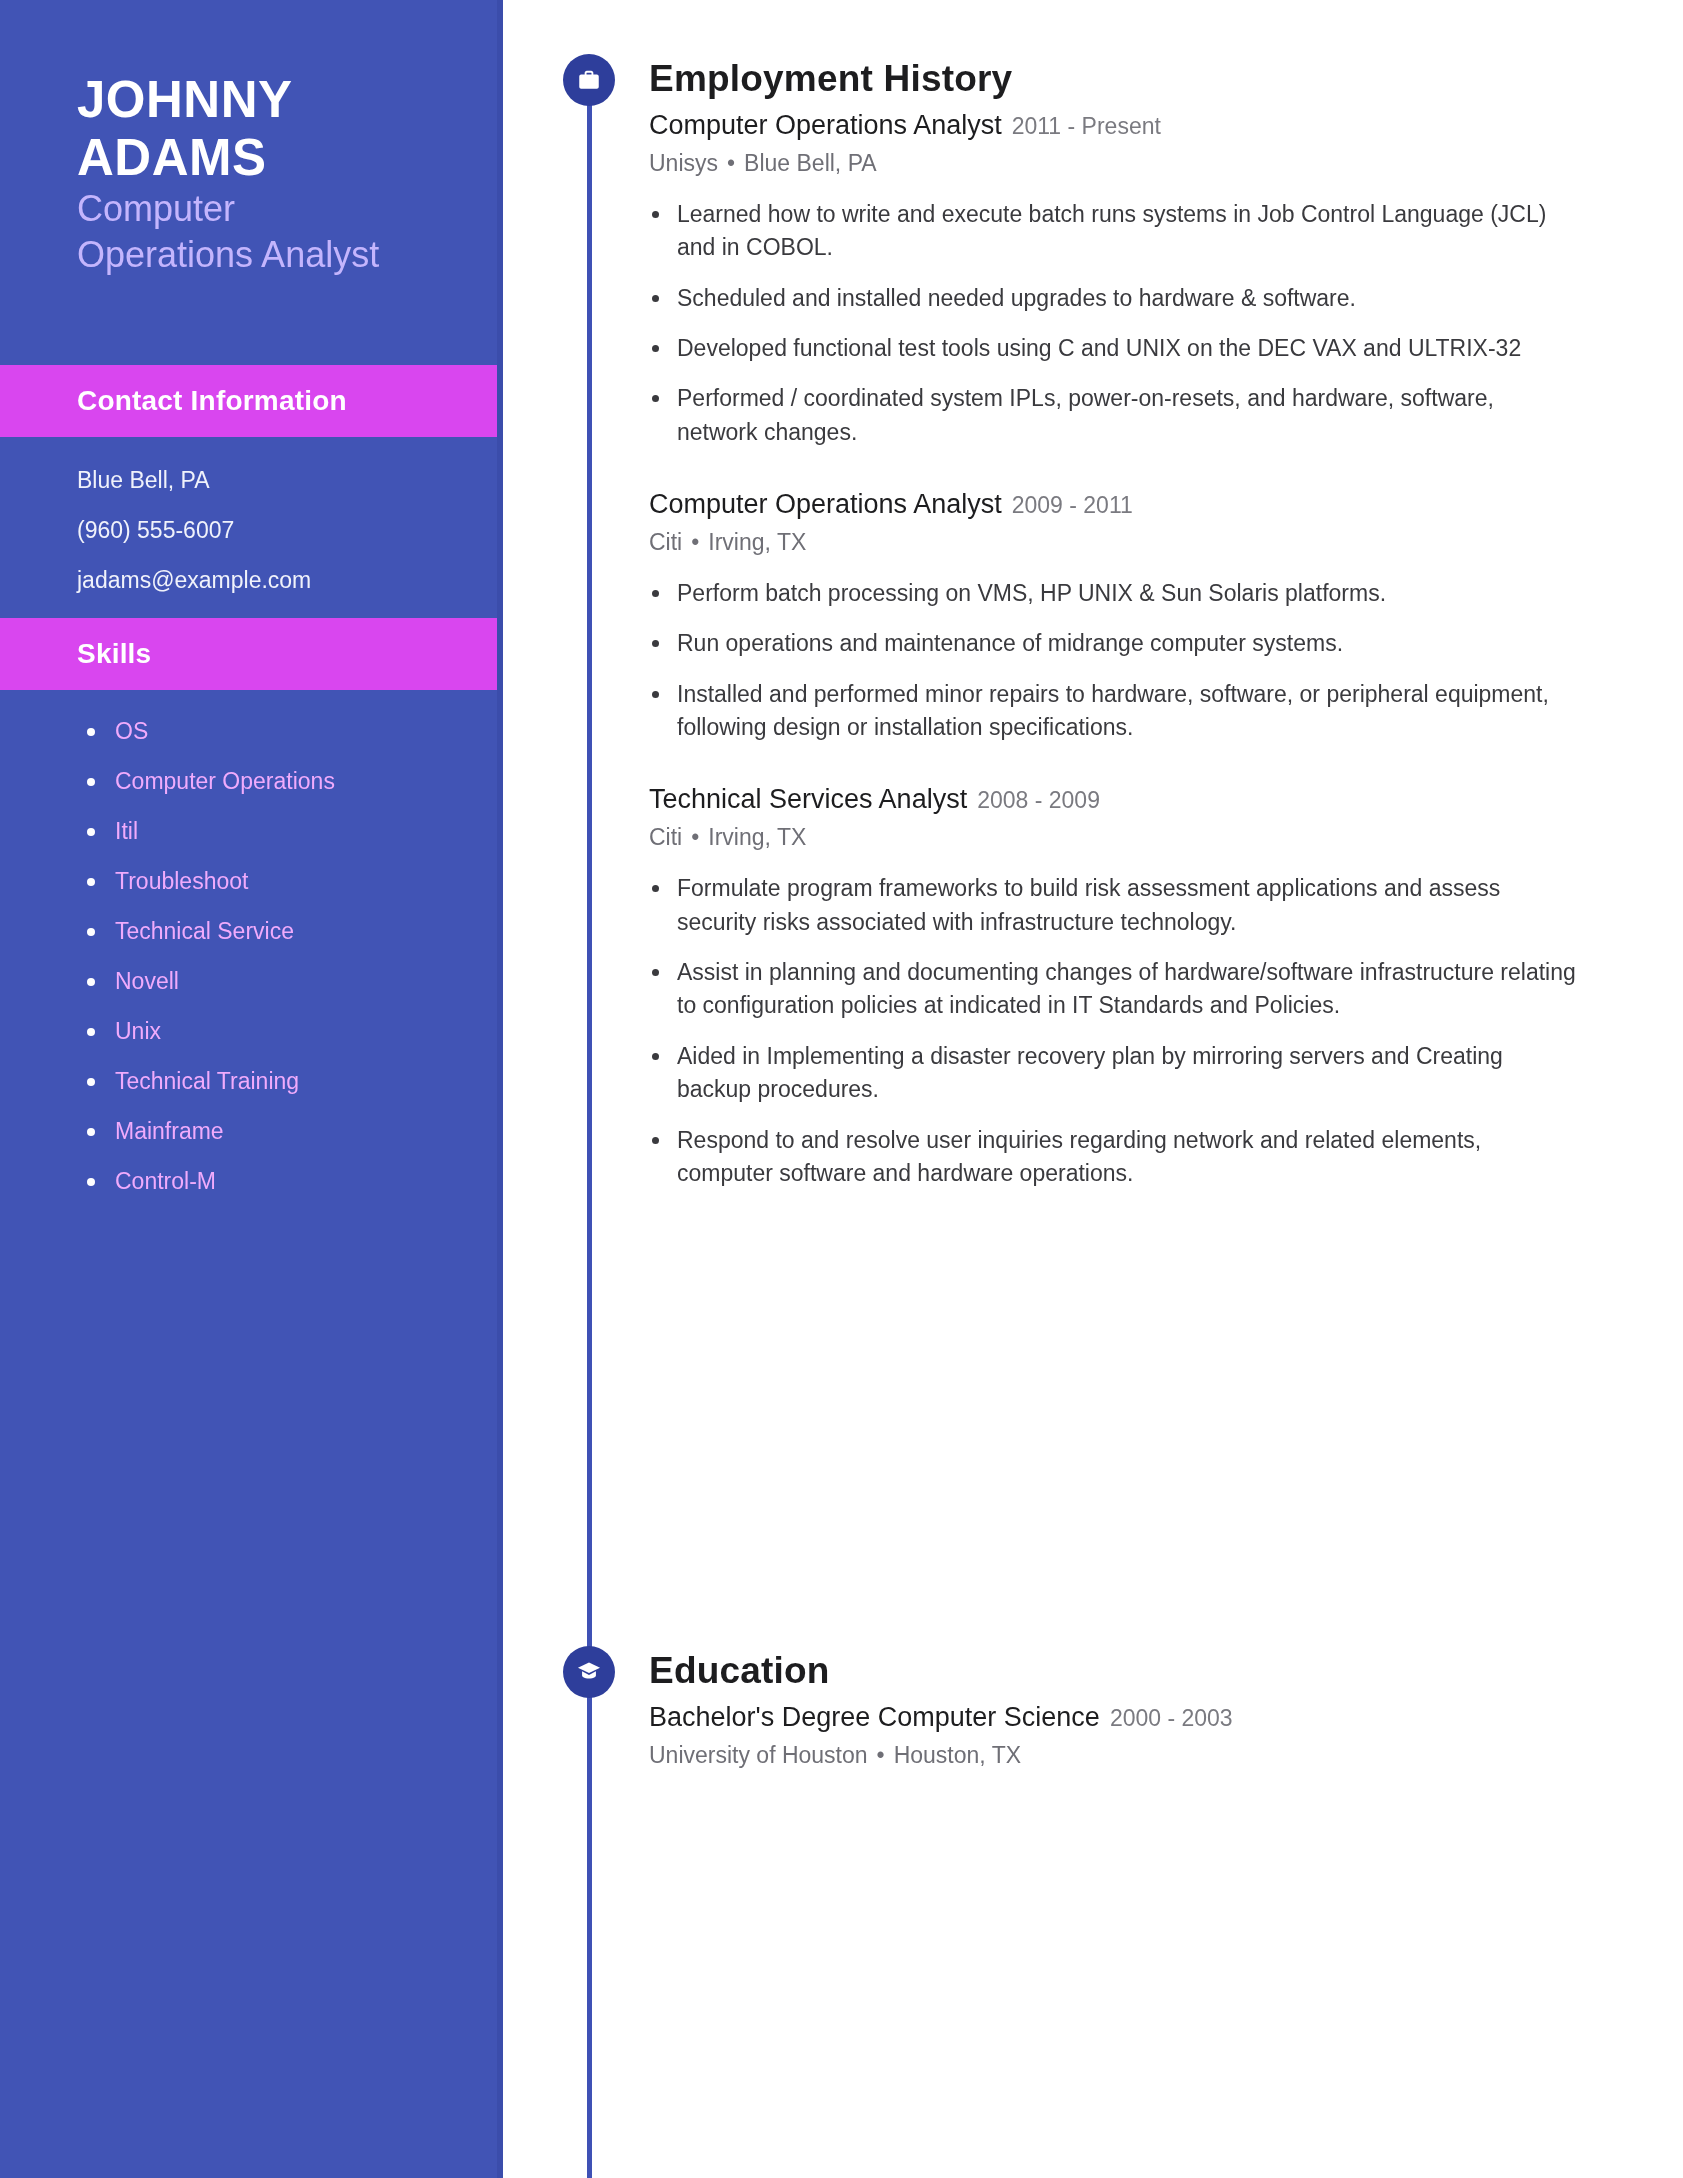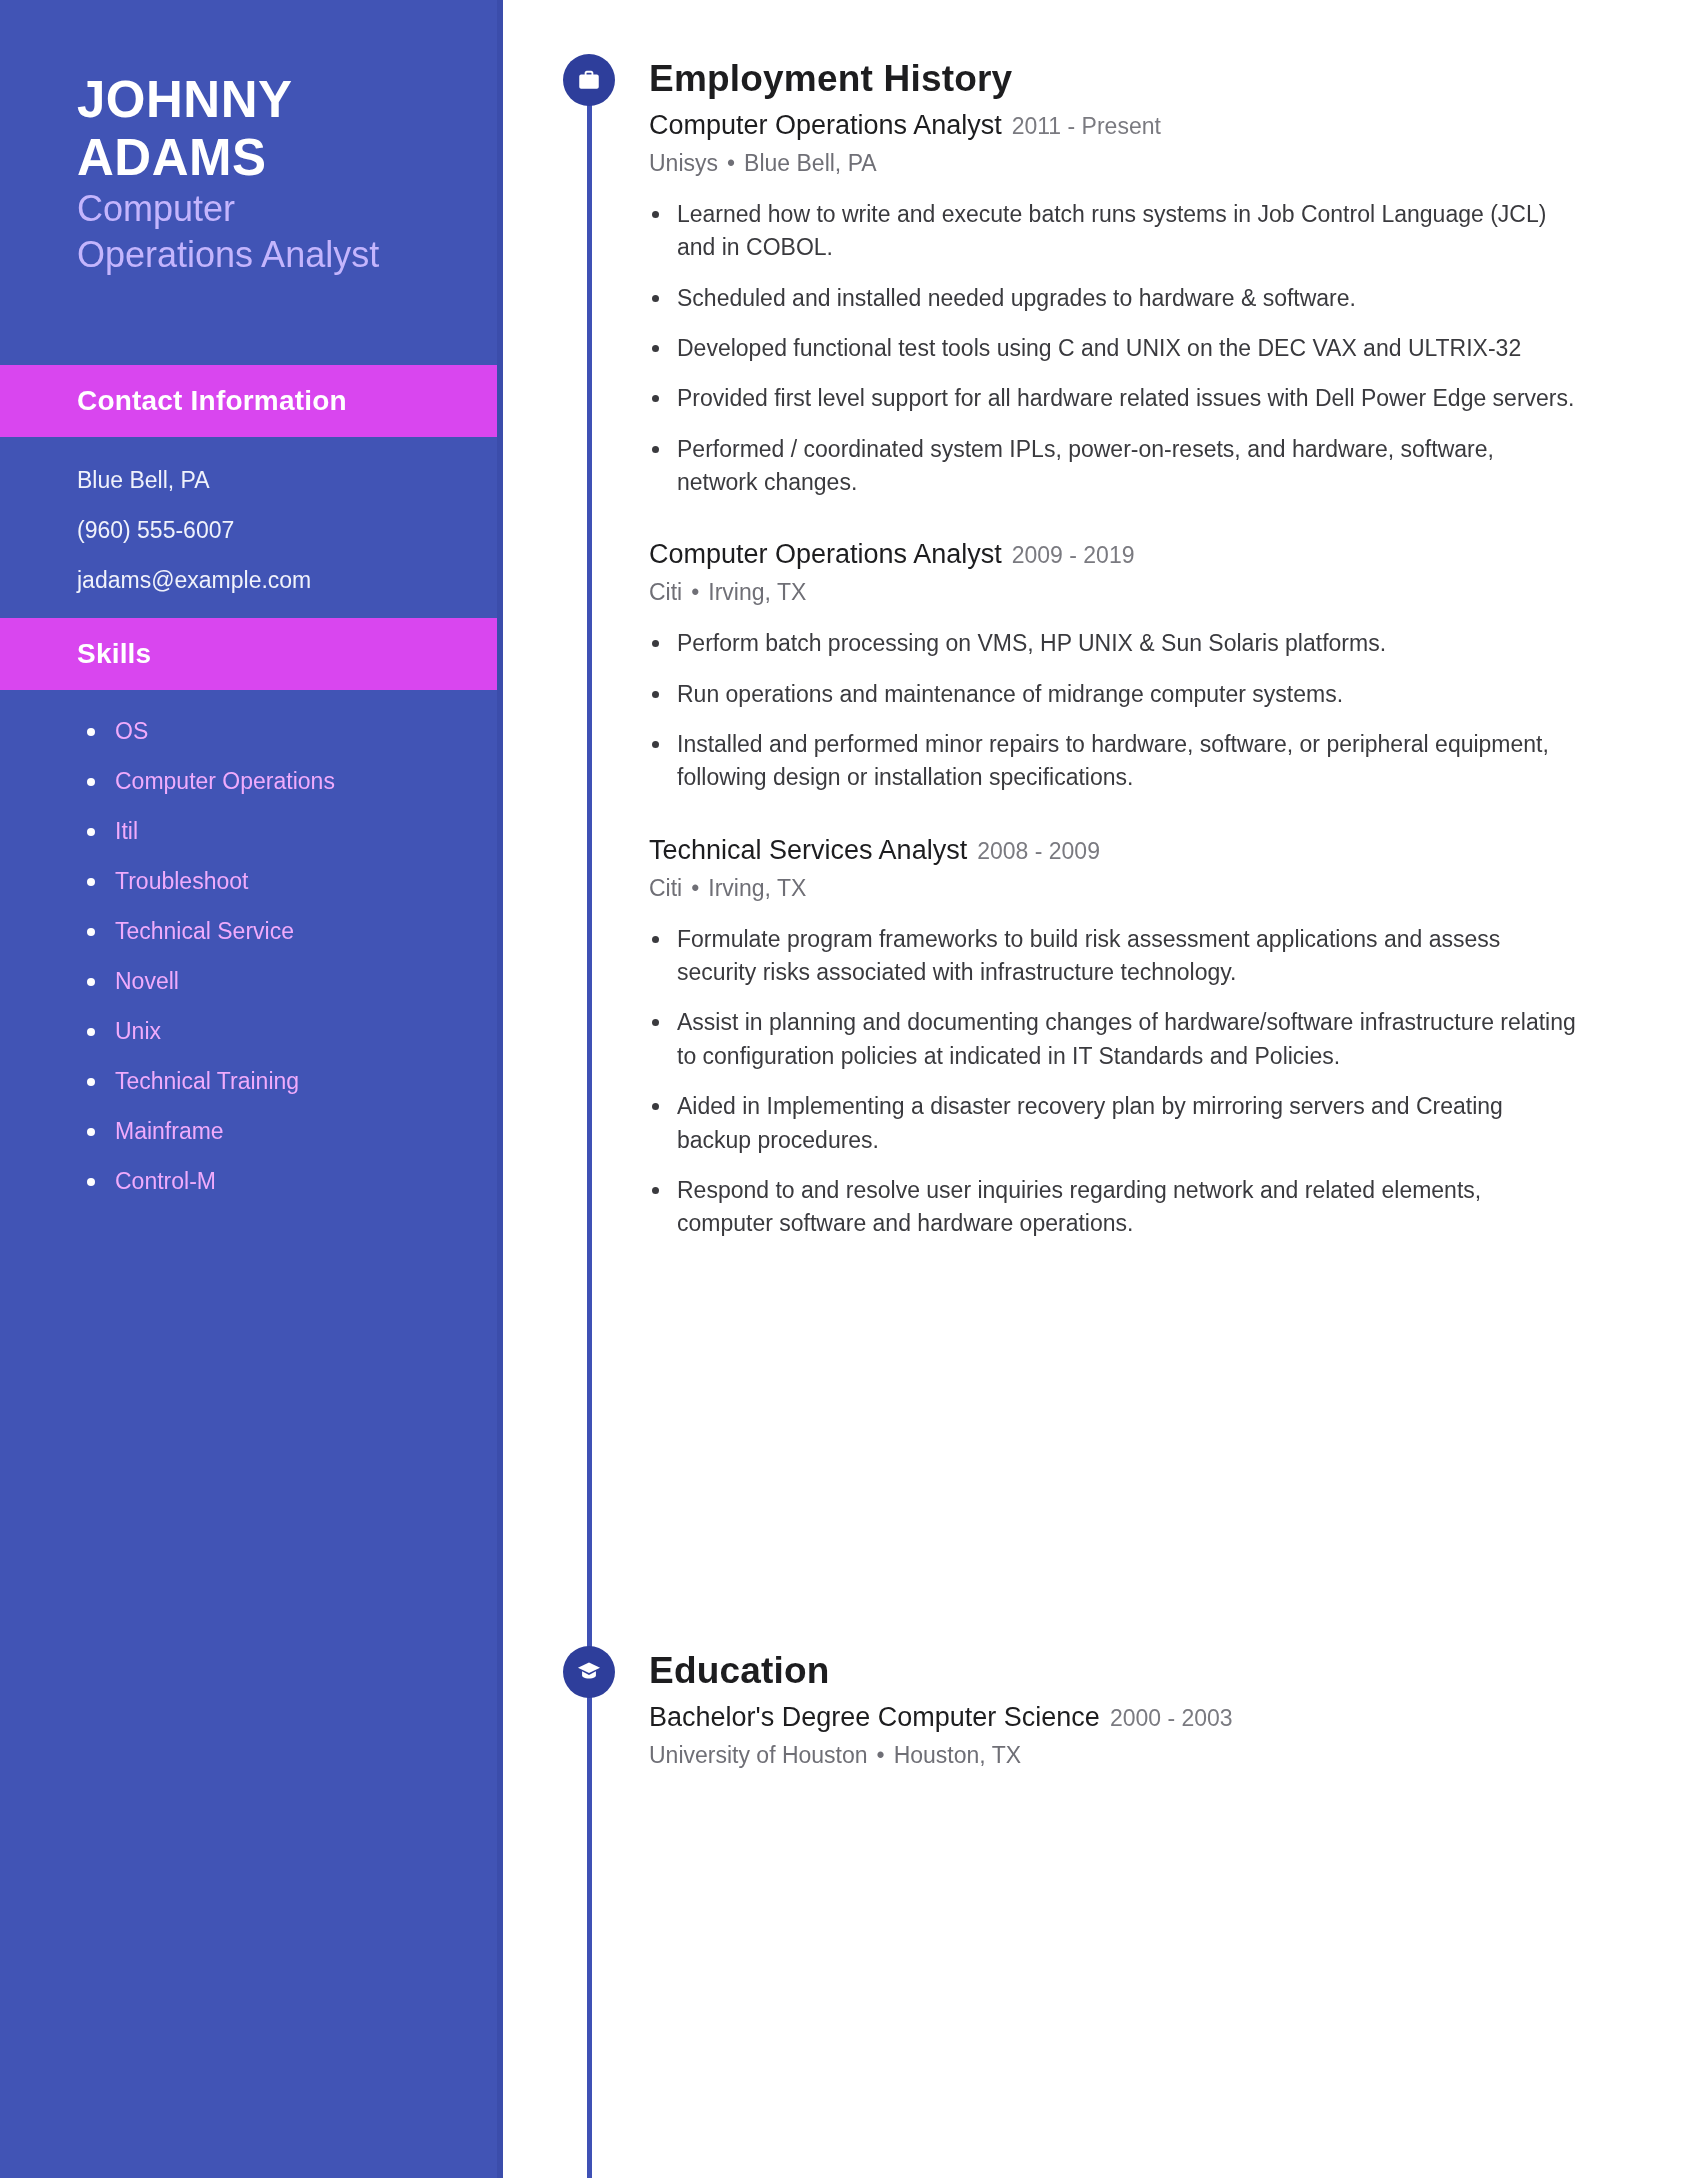--- a/index.html
+++ b/index.html
@@ -266,28 +266,27 @@
           <div class="entry-title-row">
             <span class="entry-title">Computer Operations Analyst</span><span class="entry-dates">2011 - Present</span>
           </div>
           <div class="entry-meta">
             <span>Unisys</span><span class="sep">•</span><span>Blue Bell, PA</span>
           </div>
           <div class="bullets">
             <div class="bullet">Learned how to write and execute batch runs systems in Job Control Language (JCL) and in COBOL.</div>
             <div class="bullet">Scheduled and installed needed upgrades to hardware &amp; software.</div>
             <div class="bullet">Developed functional test tools using C and UNIX on the DEC VAX and ULTRIX-32</div>
-            <div class="bullet">Provided first level support for all hardware related issues with Dell Power Edge servers.</div>
             <div class="bullet">Performed / coordinated system IPLs, power-on-resets, and hardware, software, network changes.</div>
           </div>
         </div>
 
         <div class="job">
           <div class="entry-title-row">
-            <span class="entry-title">Computer Operations Analyst</span><span class="entry-dates">2009 - 2019</span>
+            <span class="entry-title">Computer Operations Analyst</span><span class="entry-dates">2009 - 2011</span>
           </div>
           <div class="entry-meta">
             <span>Citi</span><span class="sep">•</span><span>Irving, TX</span>
           </div>
           <div class="bullets">
             <div class="bullet">Perform batch processing on VMS, HP UNIX &amp; Sun Solaris platforms.</div>
             <div class="bullet">Run operations and maintenance of midrange computer systems.</div>
             <div class="bullet">Installed and performed minor repairs to hardware, software, or peripheral equipment, following design or installation specifications.</div>
           </div>
         </div>

